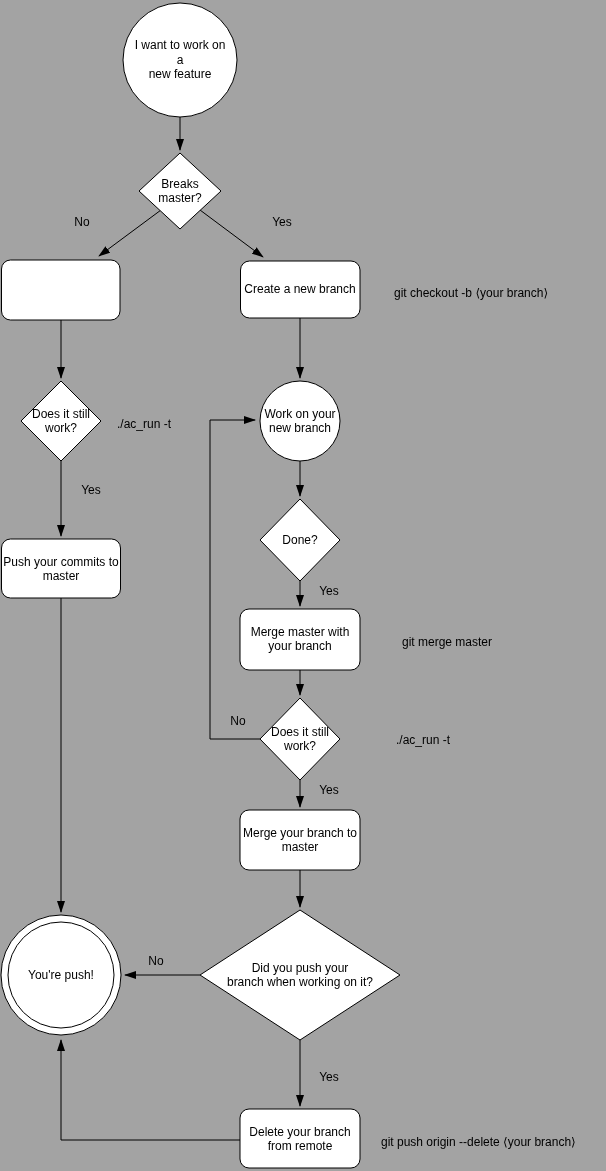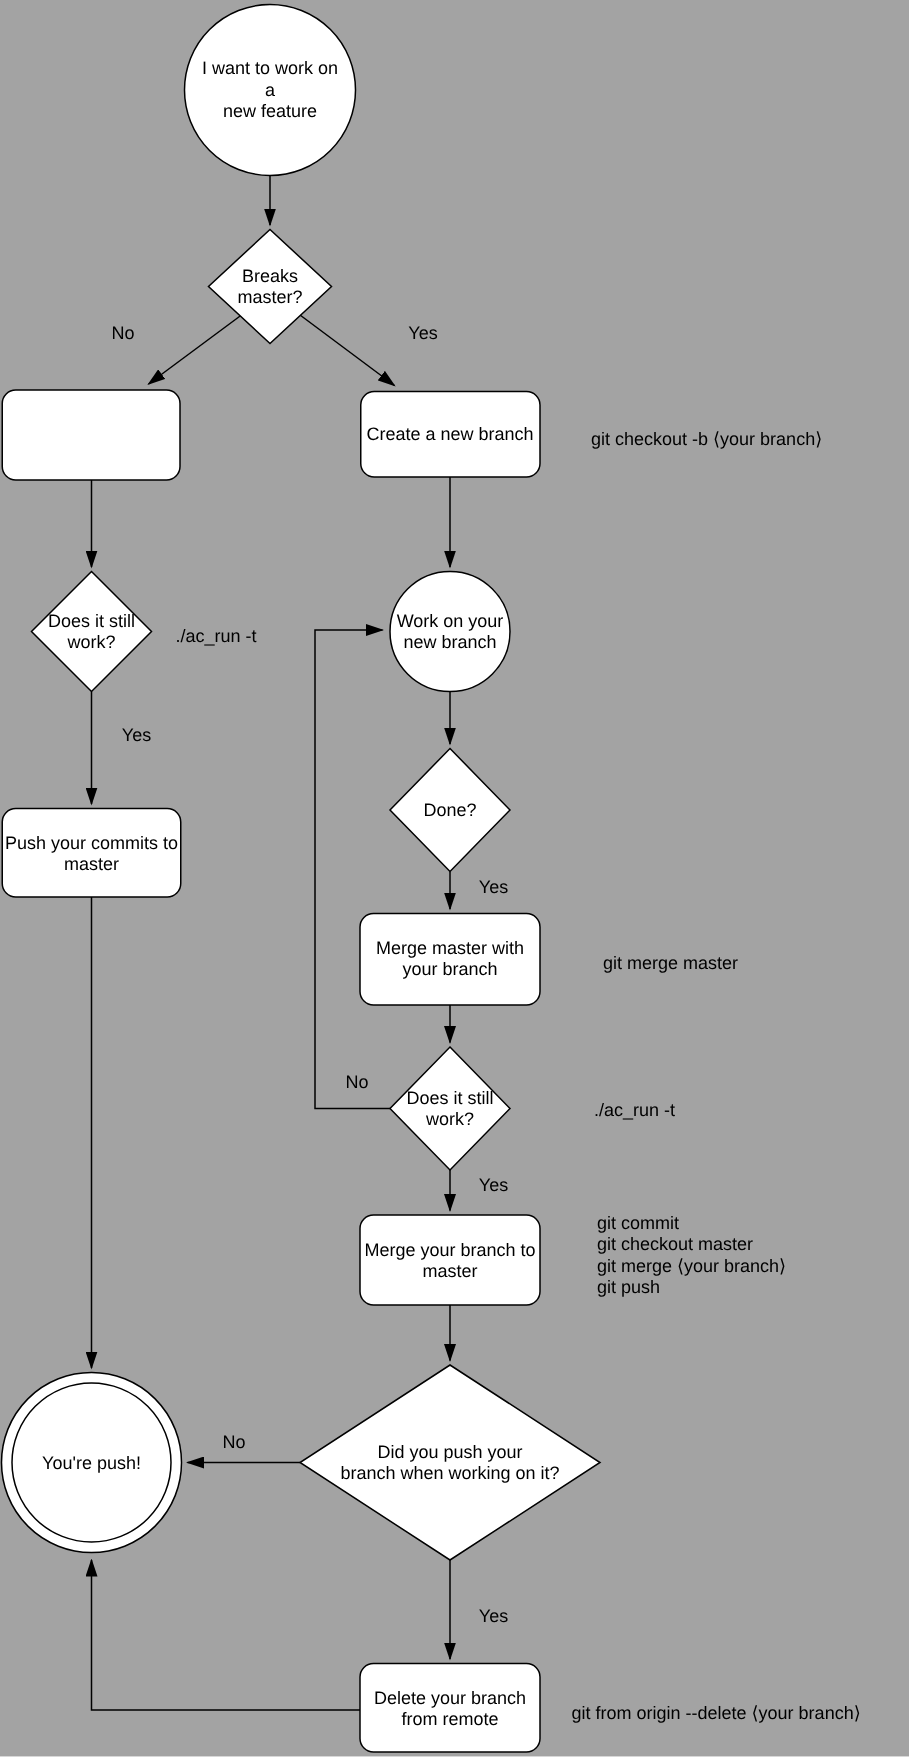--- a/index.html
+++ b/index.html
@@ -134,21 +134,15 @@
   <div class="edge-label" style="left:329px; top:591px;">Yes</div>
   <div class="edge-label" style="left:238px; top:721px;">No</div>
   <div class="edge-label" style="left:329px; top:790px;">Yes</div>
   <div class="edge-label" style="left:156px; top:961px;">No</div>
   <div class="edge-label" style="left:329px; top:1077px;">Yes</div>
 
   <div class="annotation" style="left:394px; top:293px;">git checkout -b ⟨your branch⟩</div>
   <div class="annotation" style="left:117px; top:424px;">./ac_run -t</div>
   <div class="annotation" style="left:402px; top:642px;">git merge master</div>
   <div class="annotation" style="left:396px; top:740px;">./ac_run -t</div>
-  <div class="annotation-block" style="left:398px; top:808px;">
-    <div>git commit</div>
-    <div>git checkout master</div>
-    <div>git merge ⟨your branch⟩</div>
-    <div>git push</div>
-  </div>
-  <div class="annotation" style="left:381px; top:1142px;">git from origin --delete ⟨your branch⟩</div>
+  <div class="annotation" style="left:381px; top:1142px;">git push origin --delete ⟨your branch⟩</div>
 
 </div>
 
 </body></html>

